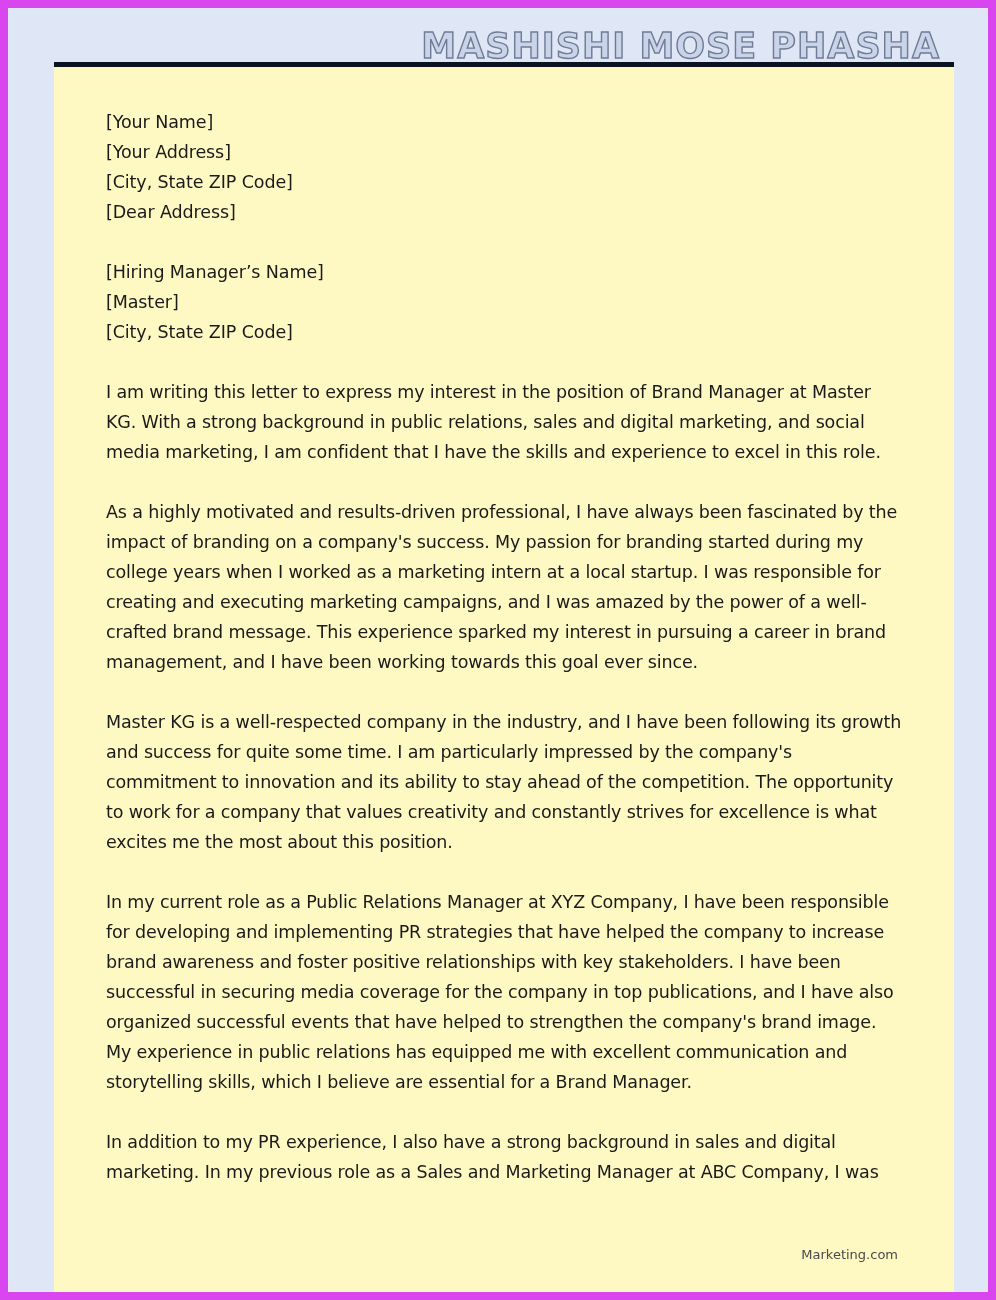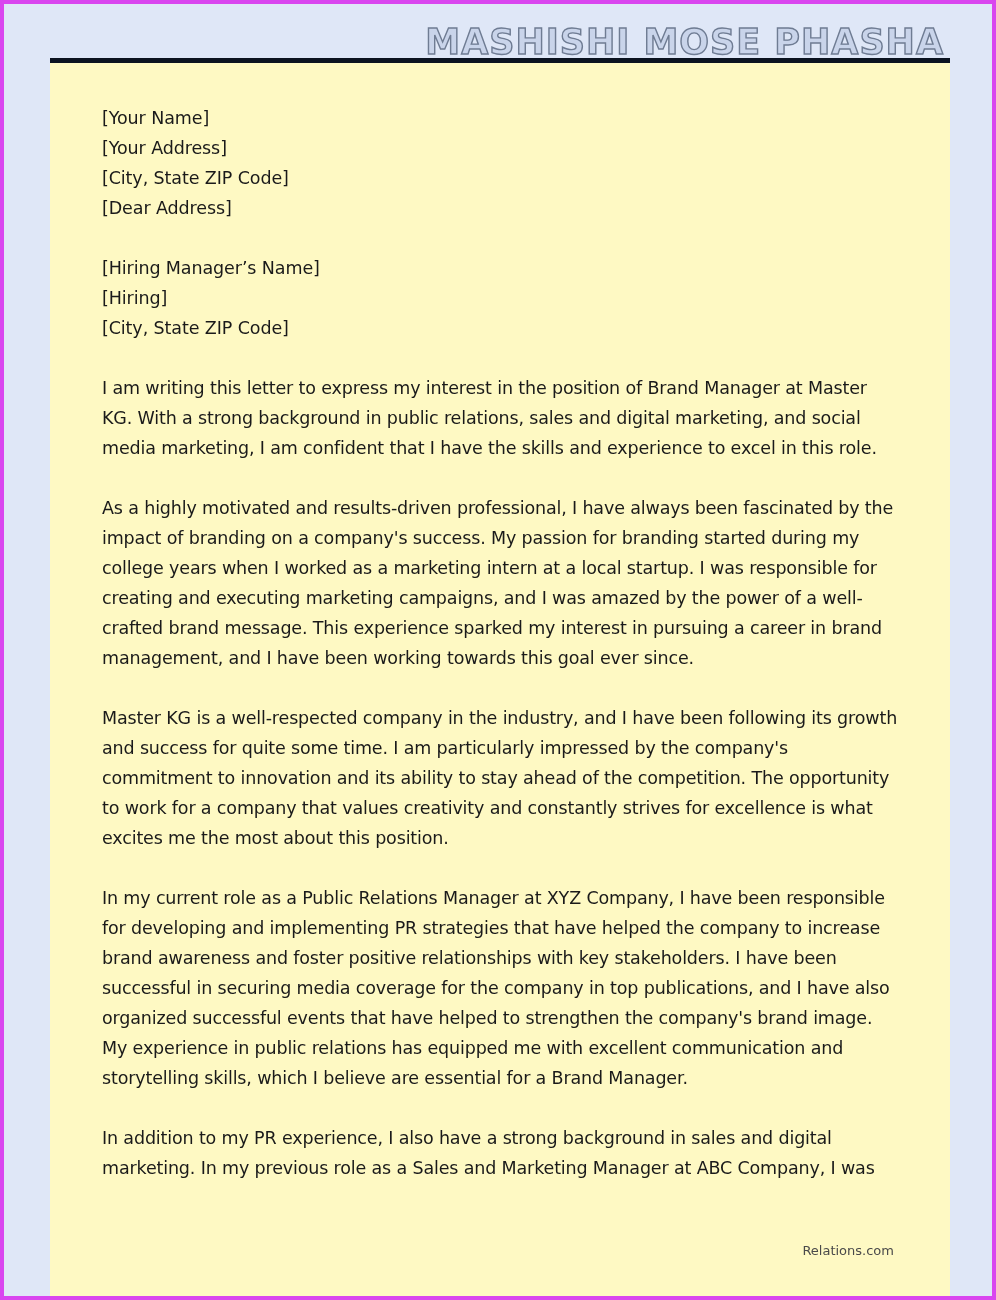--- a/index.html
+++ b/index.html
@@ -11,21 +11,21 @@
     height: 1300px;
     background: #ffffff;
     font-family: "DejaVu Sans", sans-serif;
     overflow: hidden;
   }
   .page {
     position: relative;
     width: 996px;
     height: 1300px;
     box-sizing: border-box;
-    border: 4px solid #d946ef;
+    border: 8px solid #d946ef;
     background: #dfe7f7;
     overflow: hidden;
   }
   .header-band {
     position: absolute;
     left: 4px;
     top: 4px;
     right: 4px;
     height: 48px;
     background: #dfe7f7;
@@ -99,28 +99,28 @@
 
       <div class="block">
         <div class="letter-line">[Your Name]</div>
         <div class="letter-line">[Your Address]</div>
         <div class="letter-line">[City, State ZIP Code]</div>
         <div class="letter-line">[Dear Address]</div>
       </div>
 
       <div class="block">
         <div class="letter-line">[Hiring Manager’s Name]</div>
-        <div class="letter-line">[Hiring]</div>
+        <div class="letter-line">[Master]</div>
         <div class="letter-line">[City, State ZIP Code]</div>
       </div>
 
 
       <div class="para">I am writing this letter to express my interest in the position of Brand Manager at Master KG. With a strong background in public relations, sales and digital marketing, and social media marketing, I am confident that I have the skills and experience to excel in this role.</div>
       <div class="para">As a highly motivated and results-driven professional, I have always been fascinated by the impact of branding on a company's success. My passion for branding started during my college years when I worked as a marketing intern at a local startup. I was responsible for creating and executing marketing campaigns, and I was amazed by the power of a well-crafted brand message. This experience sparked my interest in pursuing a career in brand management, and I have been working towards this goal ever since.</div>
       <div class="para">Master KG is a well-respected company in the industry, and I have been following its growth and success for quite some time. I am particularly impressed by the company's commitment to innovation and its ability to stay ahead of the competition. The opportunity to work for a company that values creativity and constantly strives for excellence is what excites me the most about this position.</div>
       <div class="para">In my current role as a Public Relations Manager at XYZ Company, I have been responsible for developing and implementing PR strategies that have helped the company to increase brand awareness and foster positive relationships with key stakeholders. I have been successful in securing media coverage for the company in top publications, and I have also organized successful events that have helped to strengthen the company's brand image. My experience in public relations has equipped me with excellent communication and storytelling skills, which I believe are essential for a Brand Manager.</div>
       <div class="para">In addition to my PR experience, I also have a strong background in sales and digital marketing. In my previous role as a Sales and Marketing Manager at ABC Company, I was</div>
 
     </div>
-    <div class="watermark">Relations.com</div>
+    <div class="watermark">Marketing.com</div>
   </div>
 
 </div>
 
 </body></html>

